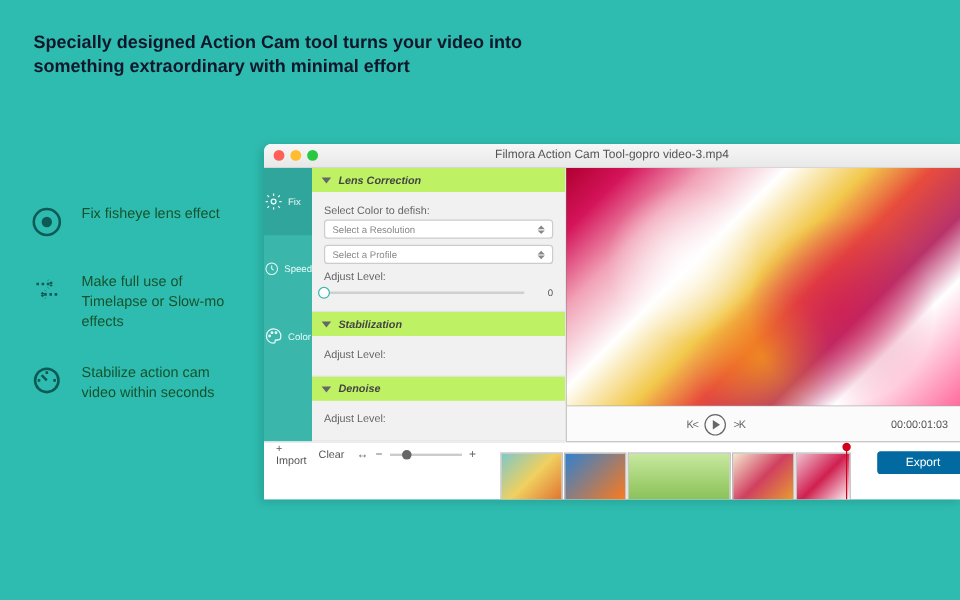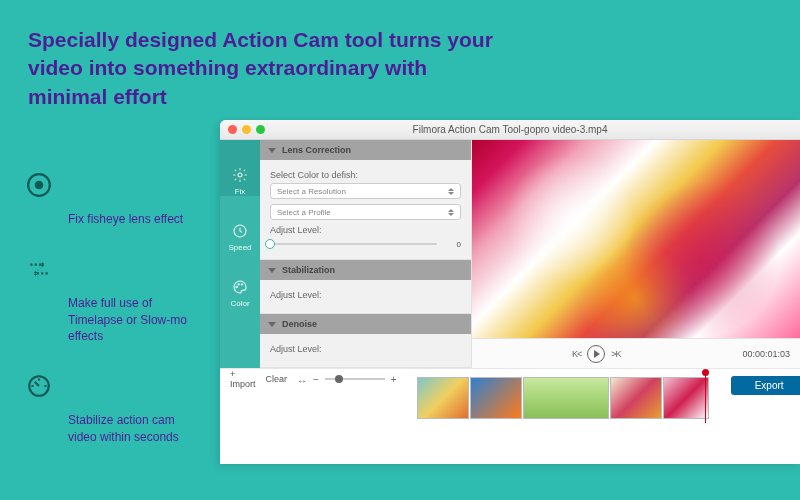--- a/index.html
+++ b/index.html
@@ -1,40 +1,40 @@
 <!DOCTYPE html>
 <html><head>
 <meta charset="utf-8">
 <style>
 * { margin: 0; padding: 0; box-sizing: border-box; }
 body { width: 800px; height: 500px; font-family: -apple-system, Helvetica, Arial, sans-serif; overflow: hidden; }
 .bg { width: 800px; height: 500px; background: #2fbcb0; position: relative; }
-.hero { position: absolute; left: 28px; top: 26px; right: 300px; color: #4c1d95; font-weight: 700; font-size: 21px; line-height: 1.35; }
+.hero { position: absolute; left: 28px; top: 26px; right: 300px; color: #0f172a; font-weight: 700; font-size: 15px; line-height: 1.35; }
 .features { position: absolute; left: 24px; top: 170px; color: #e7f7f5; font-size: 12px; }
 .feat { display: flex; align-items: flex-start; gap: 14px; margin-bottom: 26px; }
 .feat-icon { width: 30px; height: 30px; flex: 0 0 30px; display: flex; align-items: center; justify-content: center; color: #0e5a55; }
-.feat-text { width: 126px; line-height: 1.4; color: #4c1d95; margin-top: 41px; }
-
-.app { position: absolute; right: 0; top: 120px; width: 580px; height: 344px; background: #fff; border-top-left-radius: 6px; box-shadow: -2px 2px 8px rgba(0,0,0,0.15); overflow: hidden; }
+.feat-text { width: 126px; line-height: 1.4; color: #14532d; }
+
+.app { position: absolute; right: 0; top: 120px; width: 580px; height: 296px; background: #fff; border-top-left-radius: 6px; box-shadow: -2px 2px 8px rgba(0,0,0,0.15); overflow: hidden; }
 .titlebar { height: 20px; background: linear-gradient(#f7f7f7,#e8e8e8); border-bottom: 1px solid #d6d6d6; display: flex; align-items: center; position: relative; }
 .traffic { display: flex; gap: 5px; margin-left: 8px; }
 .dot { width: 9px; height: 9px; border-radius: 50%; }
 .dot.close{background:#ff5f57}.dot.min{background:#ffbd2e}.dot.max{background:#28c940}
 .winTitle { position: absolute; left: 0; right: 0; text-align: center; font-size: 10px; color: #555; }
 
 .appBody { display: flex; height: calc(100% - 20px); flex-direction: column; }
 .upper { display: flex; height: 228px; }
 .sideTabs { width: 40px; background: #3ab6ab; display: flex; flex-direction: column; }
-.tab { flex: none; height: 56px; display: flex; flex-direction: column; align-items: center; justify-content: flex-end; gap: 4px; color: #e8fbf9; font-size: 8px; cursor: pointer; }
+.tab { flex: none; height: 56px; display: flex; align-items: center; justify-content: flex-start; gap: 4px; color: #e8fbf9; font-size: 8px; cursor: pointer; }
 .tab.active { background: #2fa59b; }
 .tab svg { width: 16px; height: 16px; fill: none; stroke: currentColor; stroke-width: 1.6; }
 
 .panel { width: 212px; background: #f1f1f1; border-right: 1px solid #e2e2e2; font-size: 9px; color: #555; overflow: hidden; }
 .sect { border-bottom: 1px solid #e2e2e2; }
-.sectHead { display: flex; align-items: center; gap: 6px; padding: 5px 8px; background: #a3a3a3; font-weight: 600; color: #444; }
+.sectHead { display: flex; align-items: center; gap: 6px; padding: 5px 8px; background: #bef264; font-weight: 600; color: #444; font-style: italic; }
 .tri { width: 0; height: 0; border-left: 4px solid transparent; border-right: 4px solid transparent; border-top: 5px solid #666; }
 .sectBody { padding: 6px 10px 10px; }
 .lbl { margin: 4px 0 3px; color: #666; }
 .select { height: 16px; background: #fff; border: 1px solid #ccc; border-radius: 3px; display: flex; align-items: center; justify-content: space-between; padding: 0 6px; font-size: 8px; color: #888; margin-bottom: 5px; }
 .select .chev { display: flex; flex-direction: column; gap: 1px; }
 .select .chev span { width: 0; height: 0; border-left: 3px solid transparent; border-right: 3px solid transparent; }
 .select .chev .up{border-bottom:3px solid #888}.select .chev .dn{border-top:3px solid #888}
 .sliderRow { display: flex; align-items: center; gap: 6px; margin-top: 4px; }
 .slider { flex: 1; height: 10px; position: relative; }
 .track { position: absolute; top: 4px; left: 0; right: 0; height: 2px; background: #cfcfcf; border-radius: 1px; }

